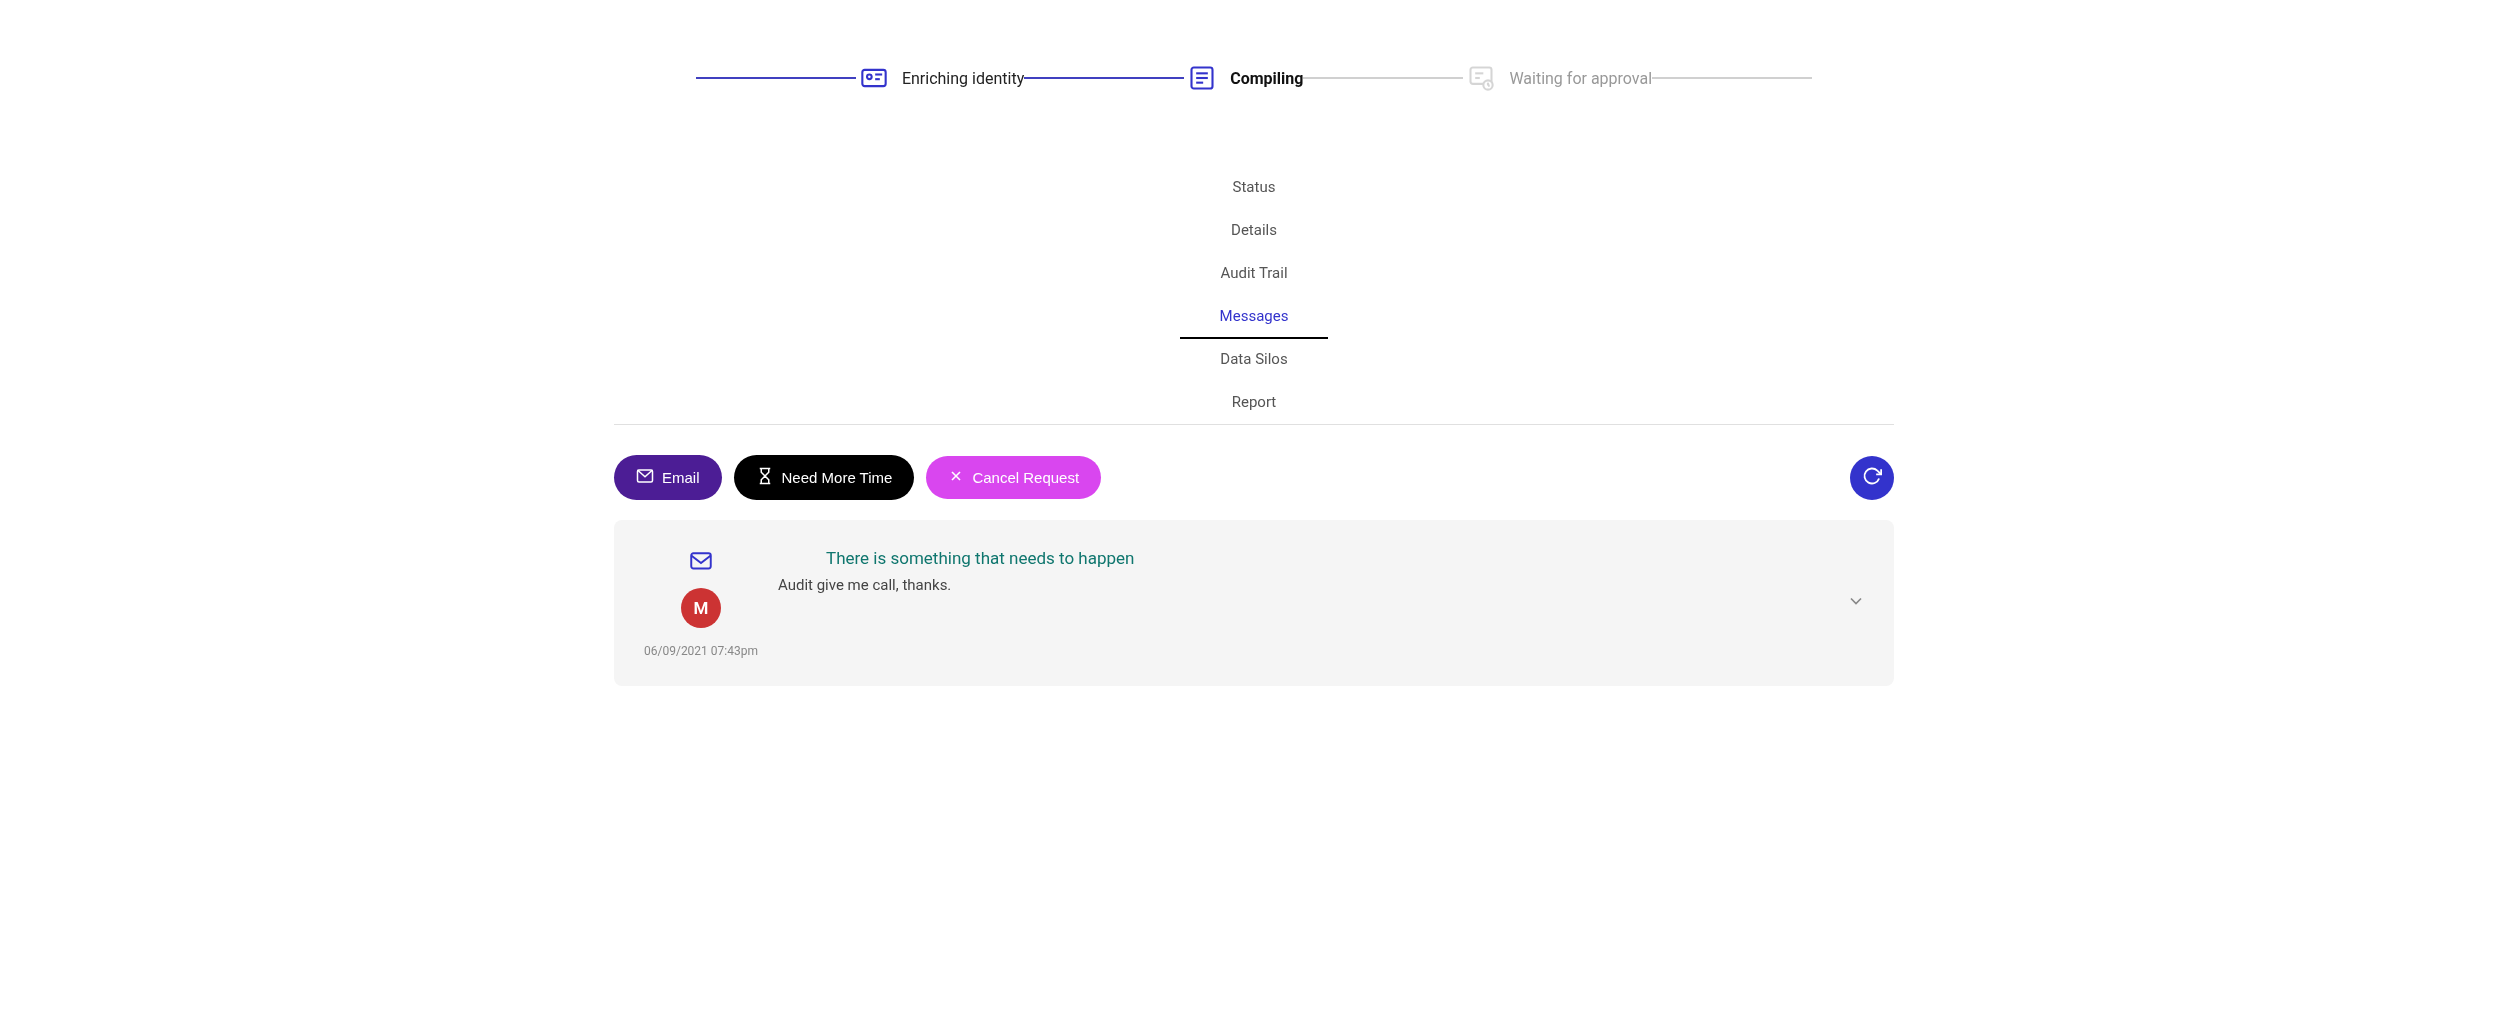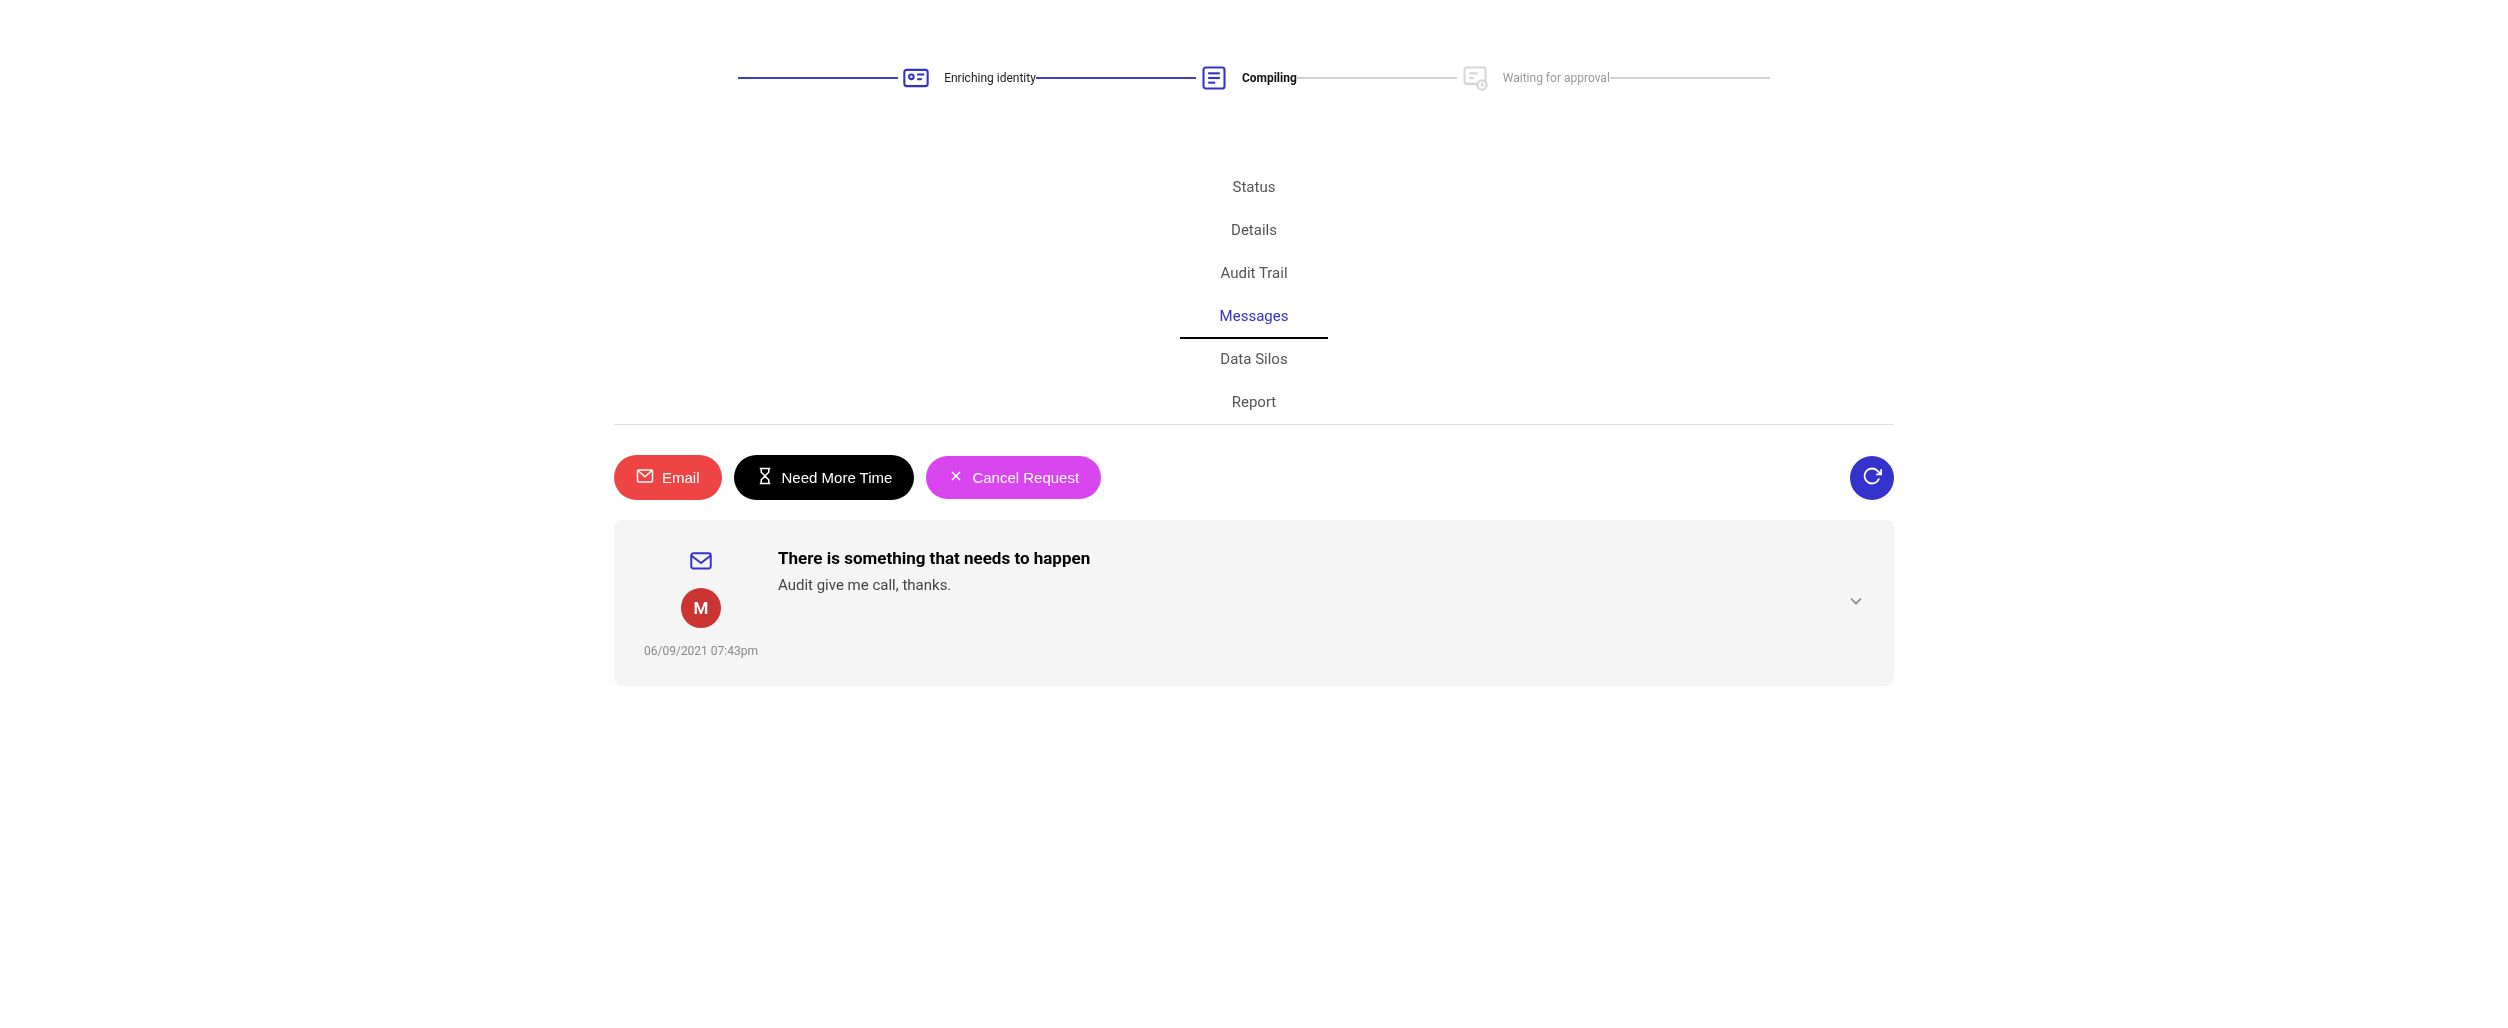--- a/index.html
+++ b/index.html
@@ -51,21 +51,21 @@
       align-items: center;
       justify-content: center;
     }
 
     .step-icon svg {
       width: 28px;
       height: 28px;
     }
 
     .step-label {
-      font-size: 12px;
+      font-size: 16px;
       font-weight: 400;
       color: #222;
       white-space: nowrap;
     }
 
     .step.active .step-label {
       font-weight: 700;
       color: #111;
     }
 
@@ -119,21 +119,21 @@
       gap: 8px;
       padding: 12px 22px;
       border-radius: 50px;
       border: none;
       cursor: pointer;
       font-size: 15px;
       font-weight: 500;
     }
 
     .btn-email {
-      background: #ef4444;
+      background: #4c1d95;
       color: #fff;
       justify-content: flex-end;
     }
 
     .btn-need-more-time {
       background: #000000;
       color: #fff;
     }
 
     .btn-cancel {
@@ -203,23 +203,24 @@
       color: #888;
       margin-top: 6px;
     }
 
     .message-content {
       flex: 1;
     }
 
     .message-title {
       font-size: 17px;
-      font-weight: 700;
-      color: #000000;
+      font-weight: 400;
+      color: #0f766e;
       margin-bottom: 8px;
+      margin-left: 48px;
     }
 
     .message-body {
       font-size: 15px;
       color: #444;
     }
 
     .chevron-down {
       position: absolute;
       right: 28px;

